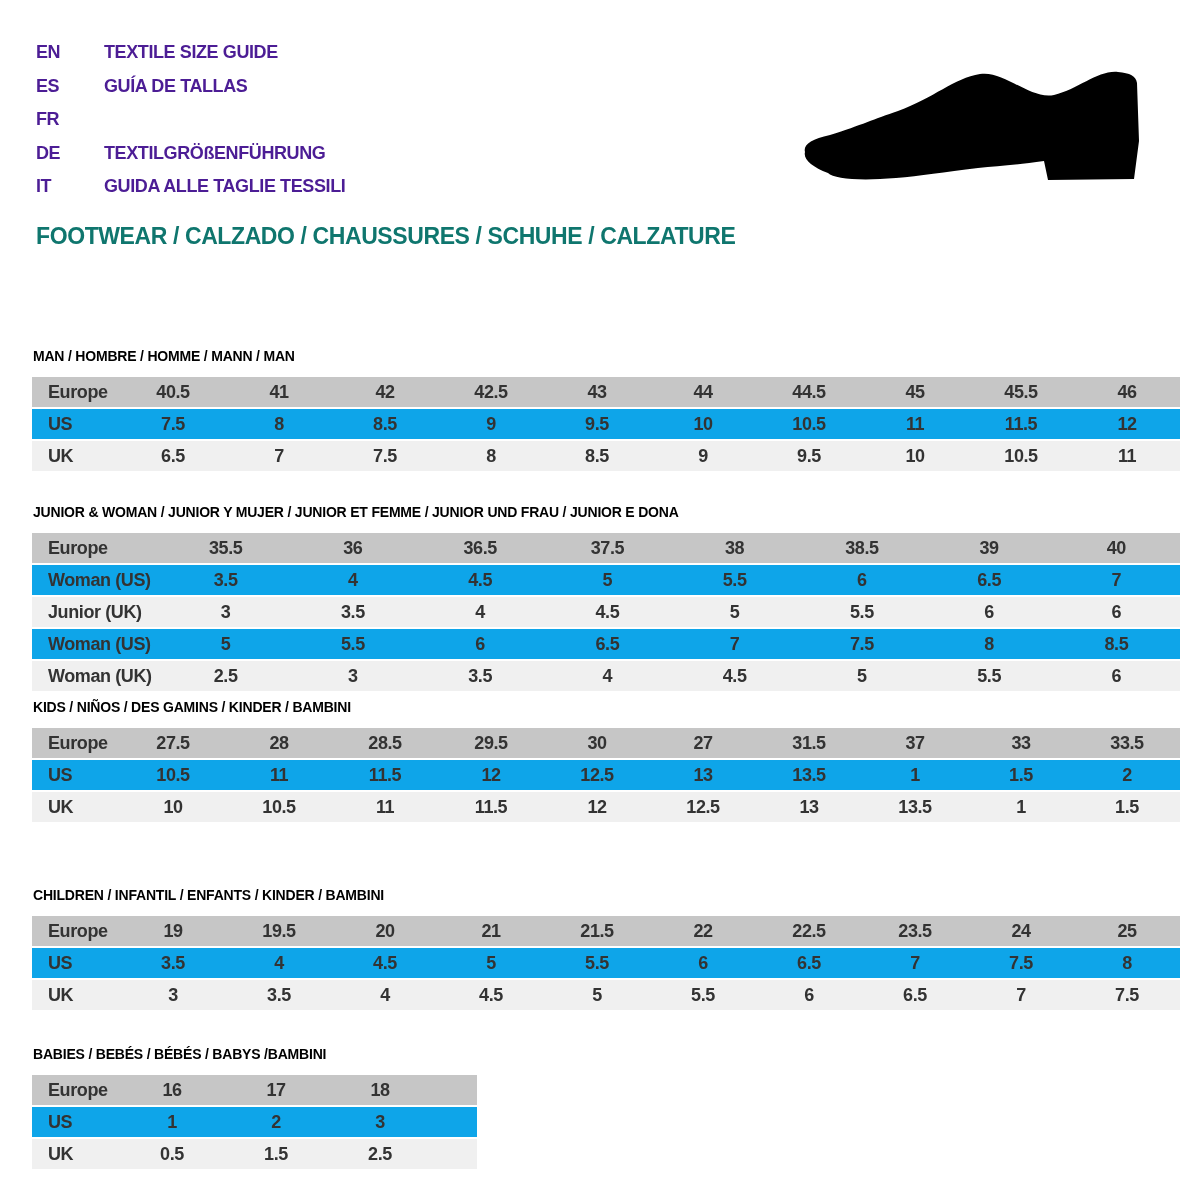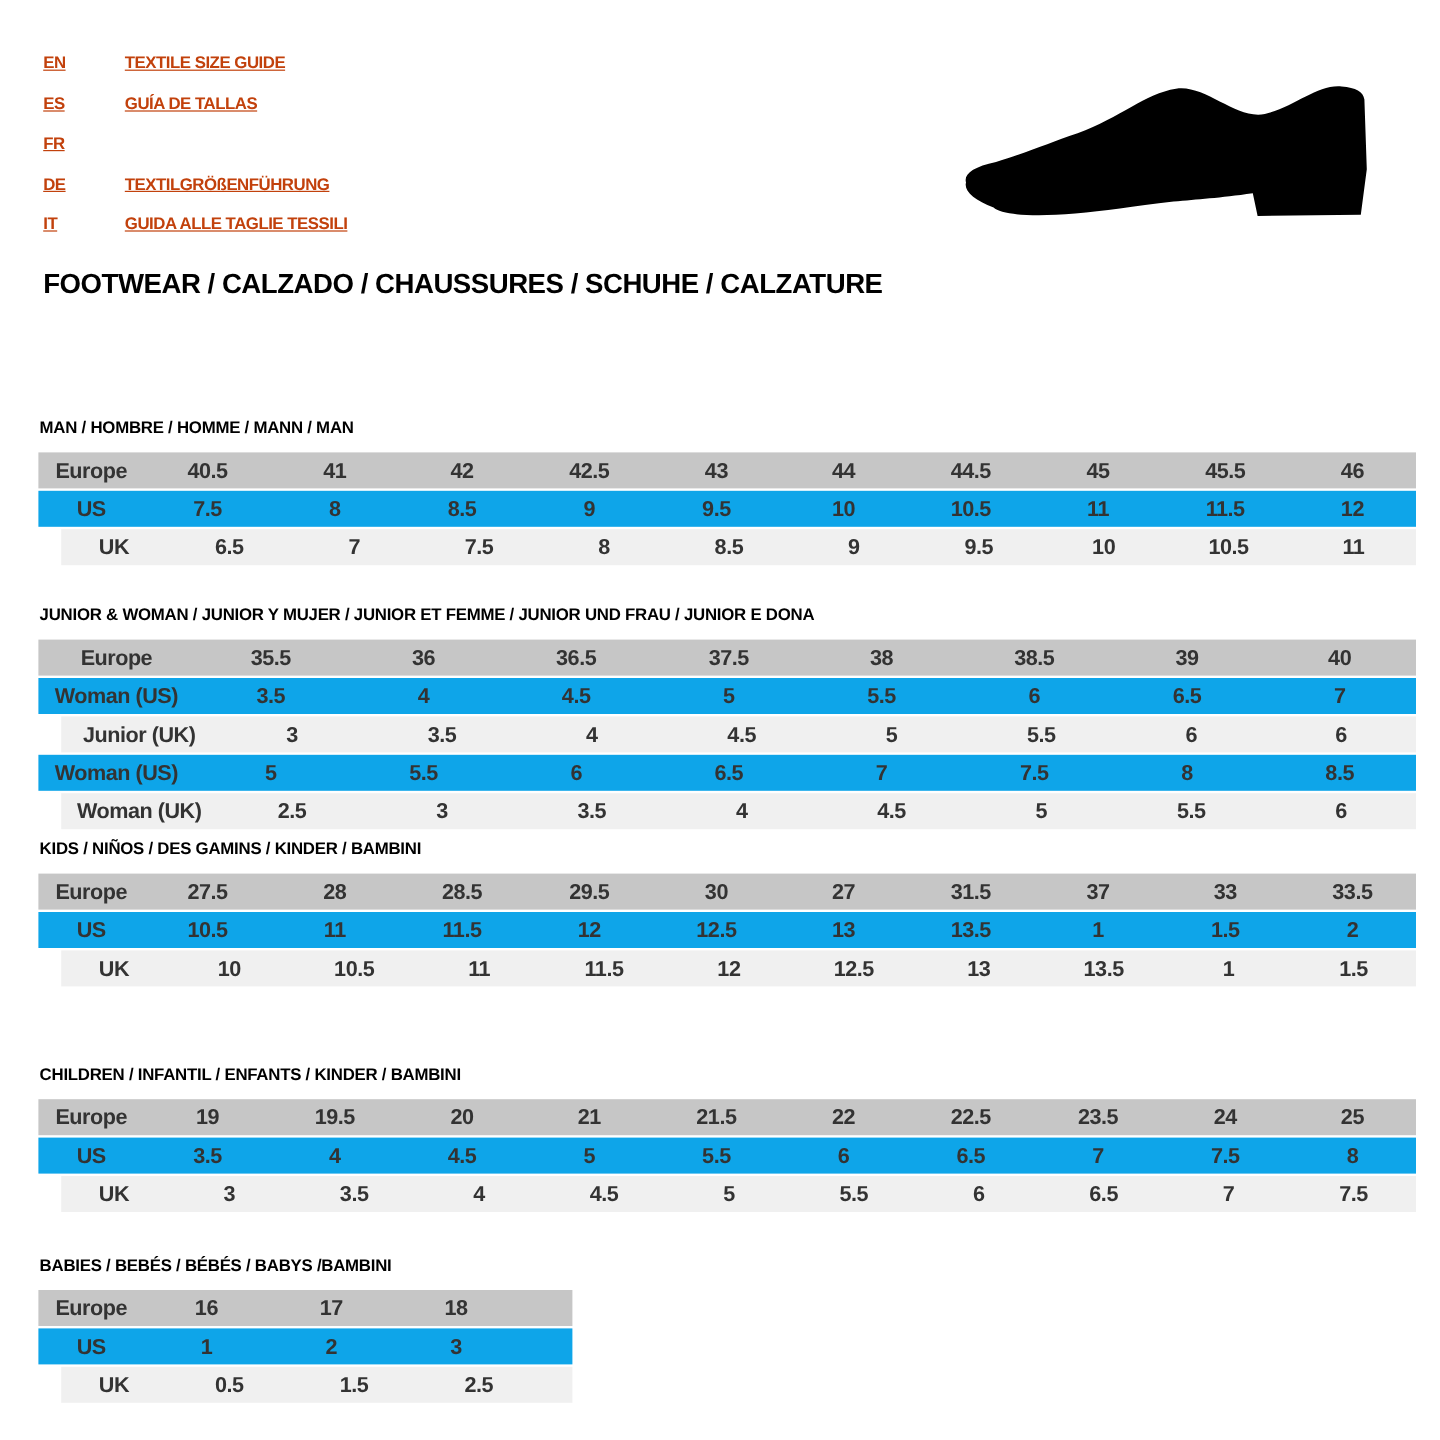--- a/index.html
+++ b/index.html
@@ -11,31 +11,30 @@
     background:#ffffff;
     overflow:hidden;
     font-family:"Liberation Sans", sans-serif;
   }
 
   
   .lang-block { position:absolute; left:36px; top:36px; }
   .lang-row {
     display:flex;
     line-height:33.5px;
-    font-size:14px; font-weight:700;
-    color:#c2410c; letter-spacing:-0.4px;
+    font-size:18px; font-weight:700;
+    color:#4c1d95; letter-spacing:-0.4px;
     white-space:nowrap;
-    text-decoration:underline;
   }
   .lang-code { width:68px; }
 
   .category-line {
     position:absolute; left:36px; top:223px;
     font-size:23px; font-weight:700;
-    color:#000000; letter-spacing:-0.4px;
+    color:#0f766e; letter-spacing:-0.4px;
     white-space:nowrap;
   }
 
   
   .shoe { position:absolute; left:802px; top:66px; width:340px; height:122px; }
 
   
   .sec { position:absolute; left:32px; width:1148px; }
   .sec--man      { top:348px; }
   .sec--junior   { top:504px; }
@@ -49,31 +48,31 @@
     margin:0 0 13px 1px;
     white-space:nowrap;
   }
 
   .trow {
     display:flex; align-items:center;
     height:30px; margin-bottom:2px;
     background:#ffffff;
   }
   .trow--head   { background:#c6c6c6; }
-  .trow--stripe { background:#f0f0f0;margin-left:19px; }
+  .trow--stripe { background:#f0f0f0; }
   .trow--white  { background:#0ea5e9; }
 
   .tcell {
     flex:1 1 0;
     text-align:center;
     font-size:18px; font-weight:700;
     color:#333333; letter-spacing:-0.4px;
     white-space:nowrap;
   }
-  .tcell--label { flex:0 0 88px; text-align:center; padding-left:0; }
+  .tcell--label { flex:0 0 88px; text-align:left; padding-left:16px; }
   .sec--junior .tcell--label { flex-basis:130px; }
   .sec--babies .tcell { flex:0 0 104px; }
   .sec--babies .tcell--label { flex:0 0 88px; }
 </style>
 </head>
 <body>
 
 <div class="page">
 
   <div class="lang-block">

